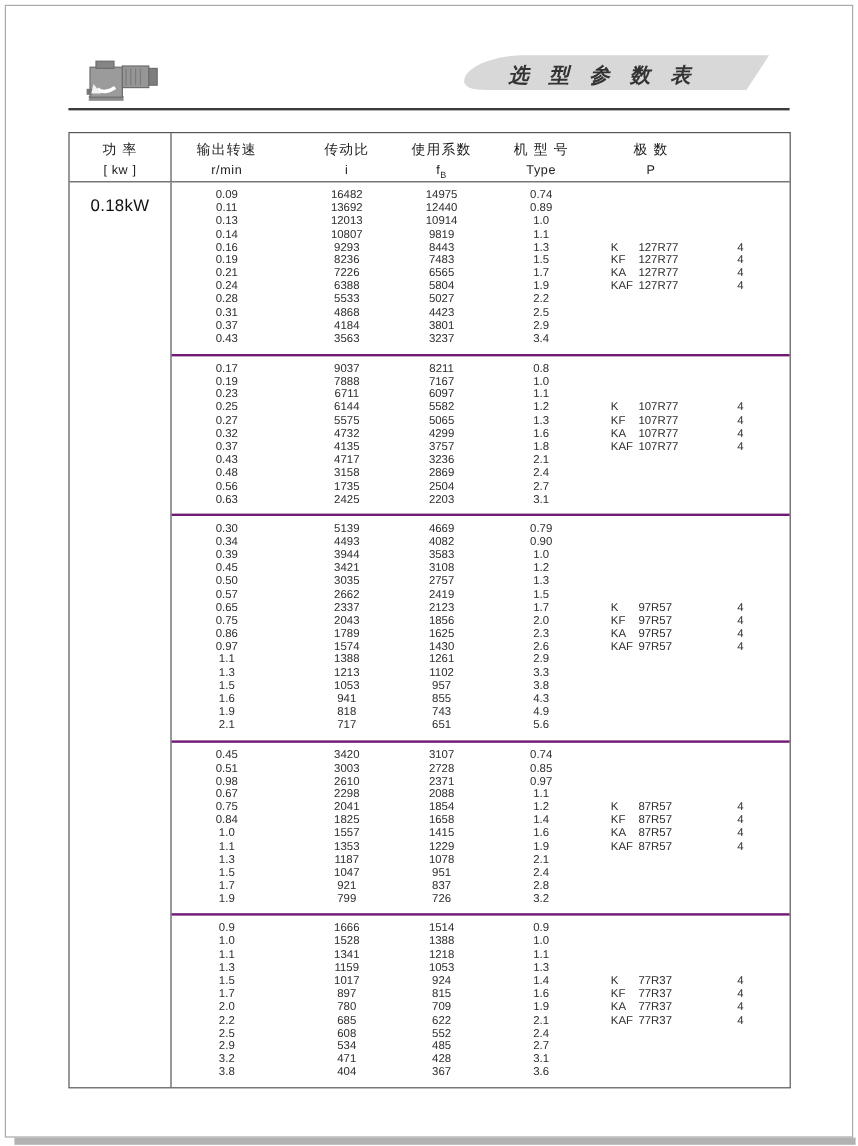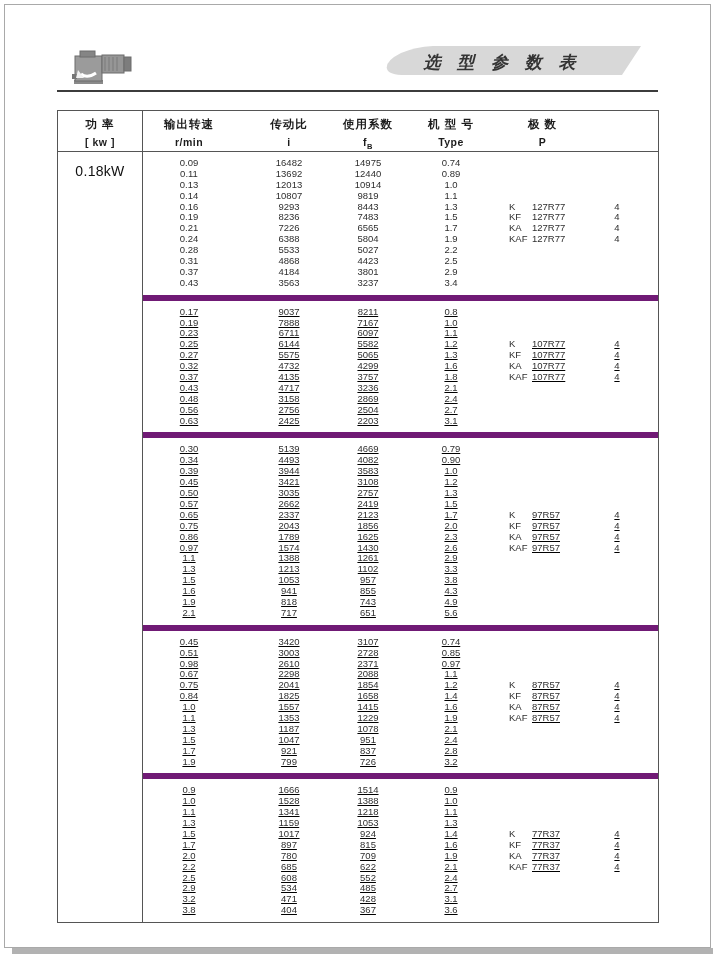--- a/index.html
+++ b/index.html
@@ -29,37 +29,37 @@
   }
   .top-rule { position: absolute; left: 57px; top: 90px; width: 601px; height: 2px; background: #3c3c3c; }
 
   
   .ptable {
     position: absolute; left: 57px; top: 110px; width: 602px;
     border: 1px solid #555; background: #fff;
   }
   .thead {
     display: grid; grid-template-columns: 85px 92px 108px 50px 116px 67px 82px;
-    border-bottom: 1px solid #555; height: 41px; font-weight: bold;
+    border-bottom: 1px solid #555; height: 41px;
   }
   .th { text-align: center; padding-top: 6px; }
   .th-power { border-right: 1px solid #555; }
   .th .l1 { font-size: 11.5px; color: #1c1c1c; letter-spacing: 1px; }
   .th .l2 { font-size: 10.5px; color: #1c1c1c; margin-top: 4px; letter-spacing: 0.5px; }
   .th .l2 sub { font-size: 7.5px; }
 
   .tbody { display: flex; }
   .power-cell {
     width: 85px; border-right: 1px solid #555;
     text-align: center; padding-top: 11px;
     font-weight: normal; font-size: 14px; color: #101010; letter-spacing: 0.3px;
   }
   .blocks { flex: 1; }
   .block { padding: 6px 0; }
-  .block + .block { border-top: 6px solid #701a75; text-decoration: underline; }
+  .block + .block { border-top: 2px solid #701a75; }
   .row {
     display: grid; grid-template-columns: 92px 108px 50px 116px 67px 82px;
     height: 10.9px; line-height: 10.9px;
   }
   .c { text-align: center; font-size: 9.5px; color: #2e2e2e; white-space: nowrap; }
   .c.type { text-align: left; }
   .c.type .prefix { display: inline-block; width: 23px; }
 </style>
 </head>
 <body>
@@ -288,21 +288,21 @@
           <div class="row">
             <div class="c">0.48</div>
             <div class="c">3158</div>
             <div class="c">2869</div>
             <div class="c">2.4</div>
             <div class="c type"></div>
             <div class="c"></div>
           </div>
           <div class="row">
             <div class="c">0.56</div>
-            <div class="c">2756</div>
+            <div class="c">1735</div>
             <div class="c">2504</div>
             <div class="c">2.7</div>
             <div class="c type"></div>
             <div class="c"></div>
           </div>
           <div class="row">
             <div class="c">0.63</div>
             <div class="c">2425</div>
             <div class="c">2203</div>
             <div class="c">3.1</div>

